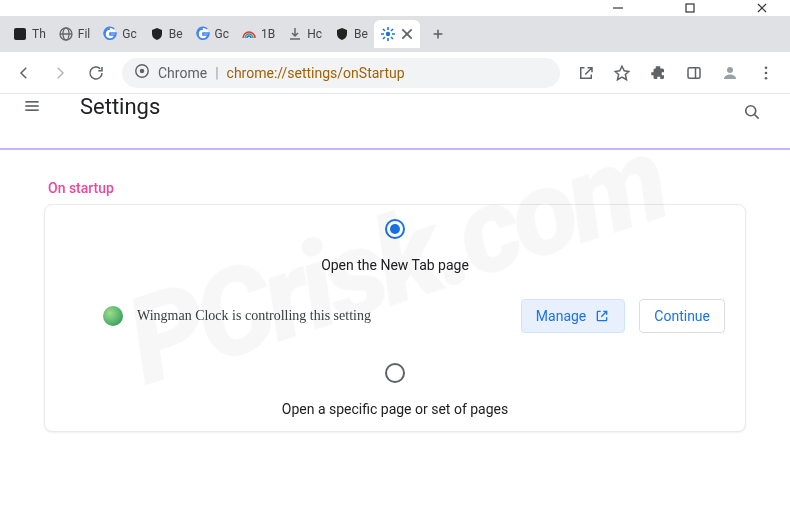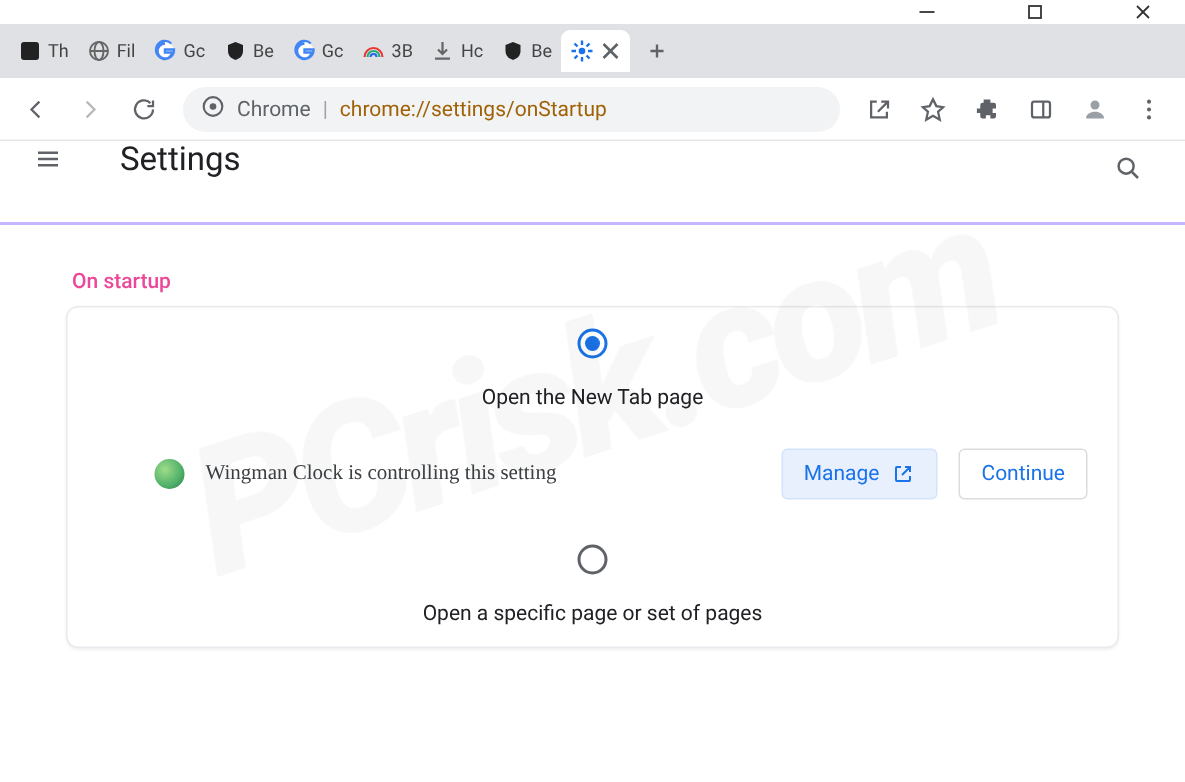--- a/index.html
+++ b/index.html
@@ -170,21 +170,21 @@
     <span>Gc</span>
   </div>
   <div class="tab">
     <span class="favicon">
         <svg viewBox="0 0 16 16">
           <path d="M2 12a6 6 0 0 1 12 0" fill="none" stroke="#e33" stroke-width="1.4"></path>
           <path d="M4 12a4 4 0 0 1 8 0" fill="none" stroke="#2a7" stroke-width="1.4"></path>
           <path d="M6 12a2 2 0 0 1 4 0" fill="none" stroke="#26e" stroke-width="1.4"></path>
         </svg>
       </span>
-    <span>3B</span>
+    <span>1B</span>
   </div>
   <div class="tab">
     <span class="favicon">
         <svg viewBox="0 0 16 16">
           <path d="M8 2v8M5 7l3 3 3-3M3 13h10" fill="none" stroke="#666" stroke-width="1.5"></path>
         </svg>
       </span>
     <span>Hc</span>
   </div>
   <div class="tab">

